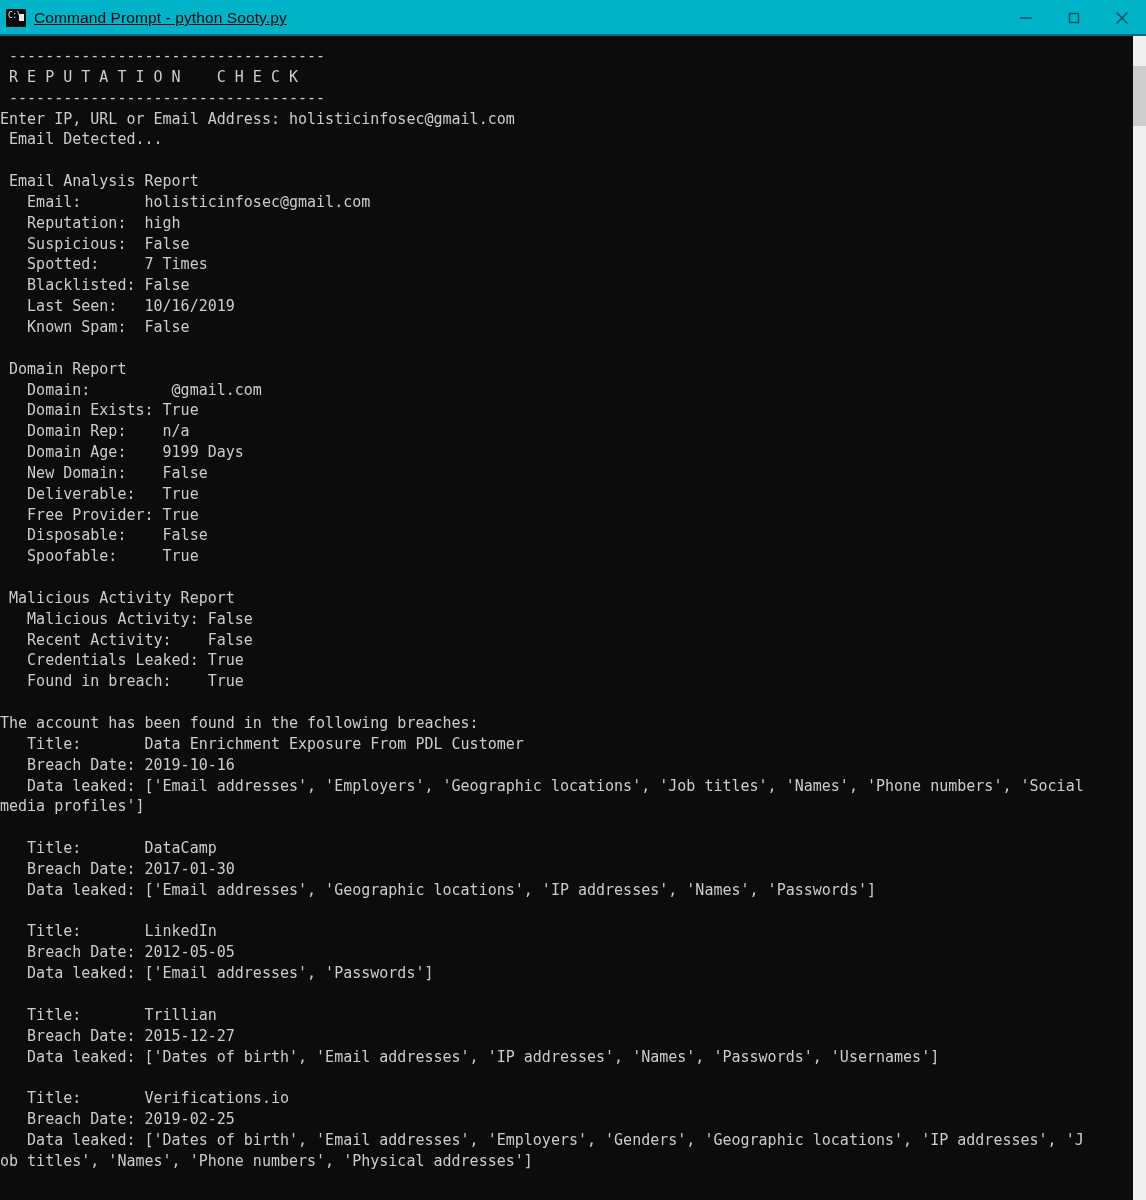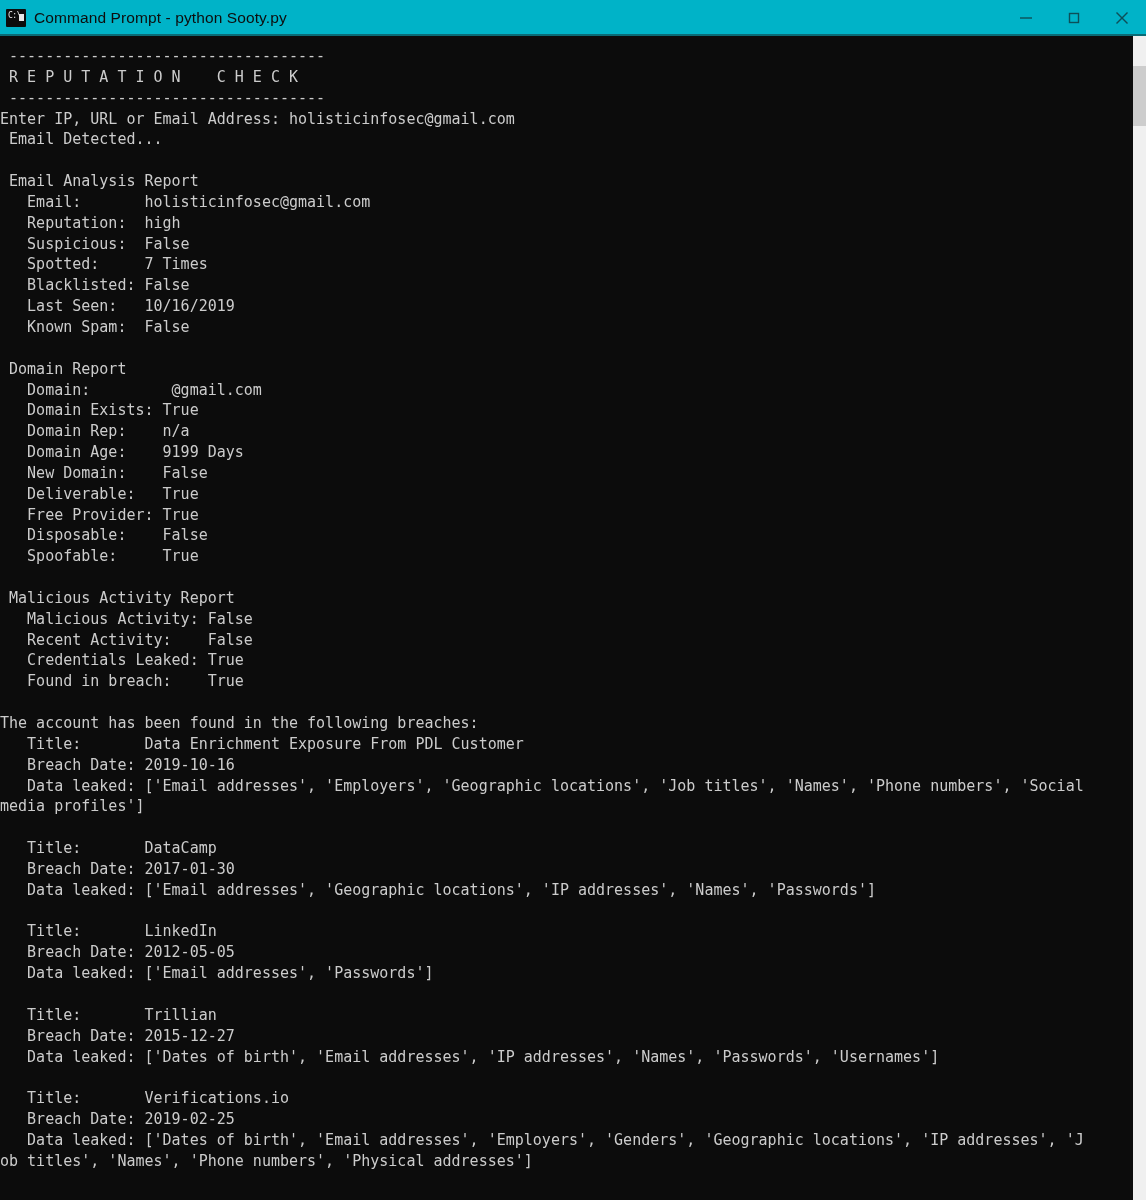--- a/index.html
+++ b/index.html
@@ -68,20 +68,21 @@
     width: 5px;
     height: 7px;
     background: #e8e8e8;
   }
   .title-text {
     font-family: "Liberation Sans", sans-serif;
     font-size: 15.5px;
     color: #0d0d0d;
     white-space: nowrap;
     letter-spacing: 0.1px;
+    text-decoration: underline;
   }
   .win-controls {
     display: flex;
     align-items: stretch;
     height: 36px;
     flex: 0 0 auto;
   }
   .win-btn {
     width: 48px;
     height: 36px;

